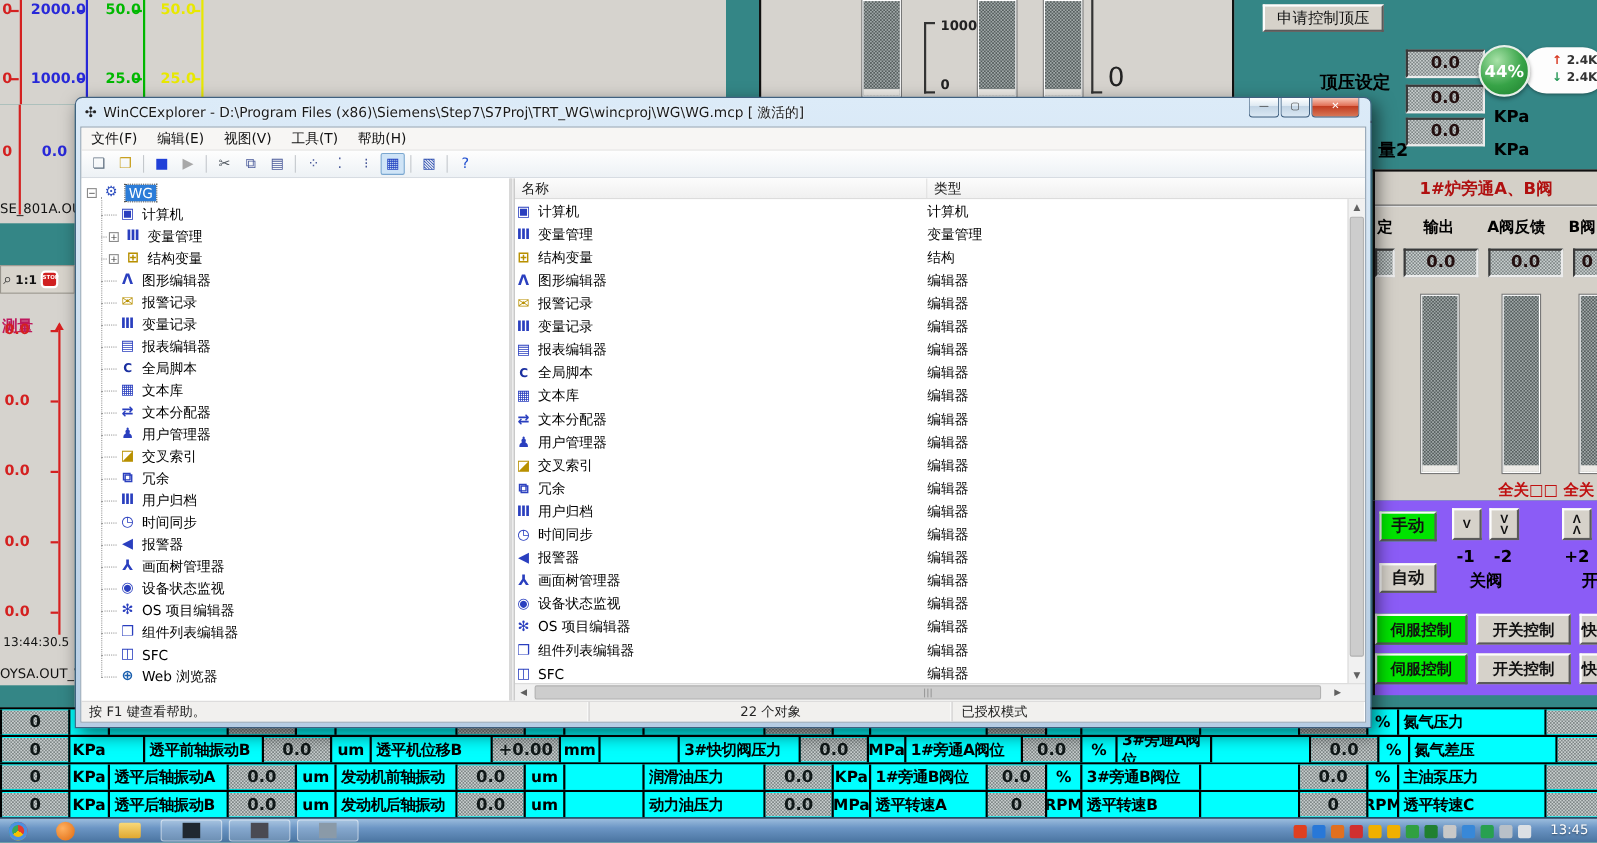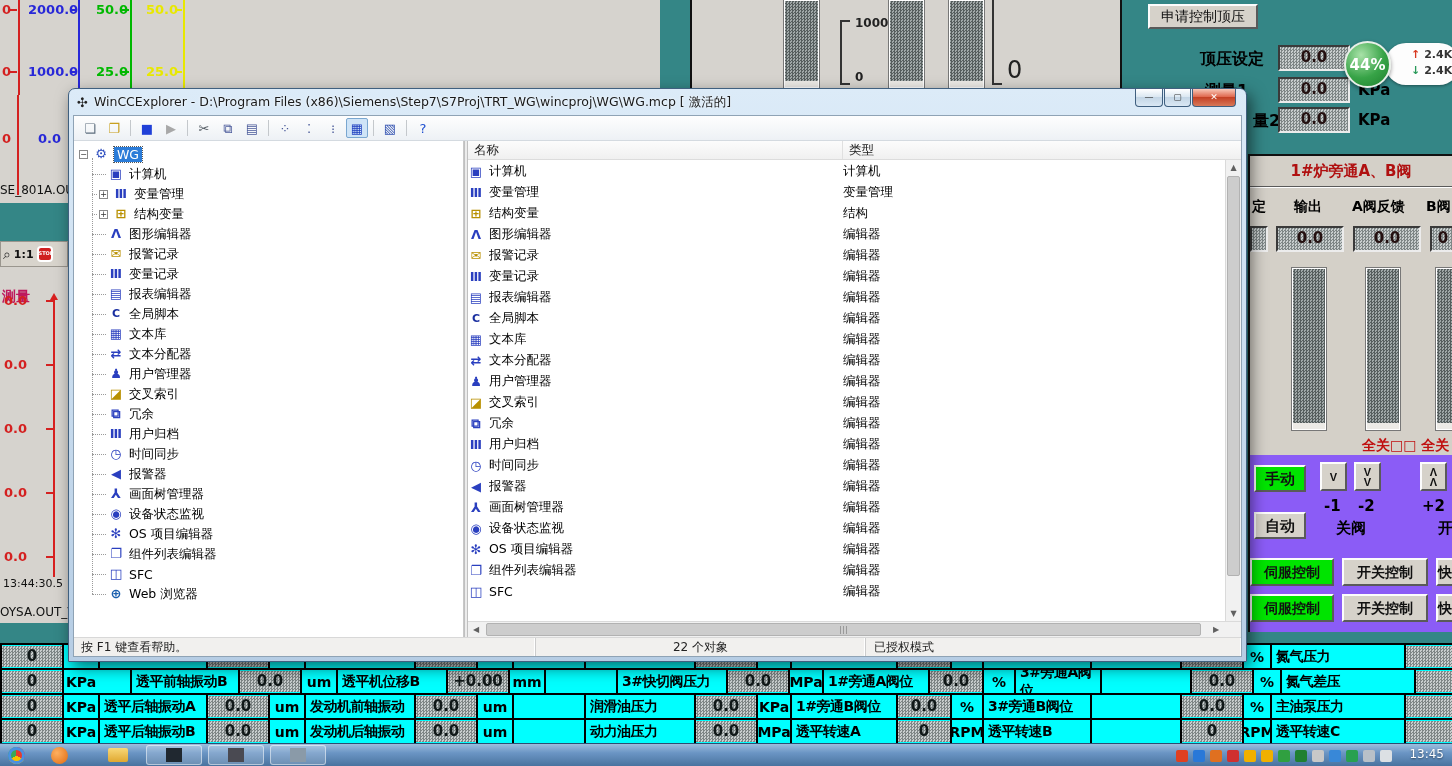--- a/index.html
+++ b/index.html
@@ -51,21 +51,21 @@
   .stop-octagon { width:16px; height:16px; background:#d02020; border:2px solid #fff; border-radius:4px;
     color:#fff; font-size:5px; font-weight:bold; text-align:center; line-height:11px; }
 
   
   #bars-panel { left:690px; top:0; width:432px; height:95px; background:#d6d3ce;
     border-left:2px solid #111; border-right:2px solid #111; border-bottom:2px solid #111; }
   .vbar { position:absolute; border:1px solid #fff; box-shadow:0 0 0 1px #777; }
   .vbar .base { position:absolute; left:0; right:0; bottom:0; height:6px; background:#eceae6; }
 
   
-  .hmi-label { position:absolute; font-weight:bold; color:#000; white-space:nowrap; }
+  .hmi-label { position:absolute; font-weight:bold; color:#000; white-space:nowrap;margin-top:16px; }
   #badge-pill { left:1385px; top:43px; width:75px; height:42px; background:#fdfdfd; border-radius:21px;
     box-shadow:0 1px 3px rgba(0,0,0,.4); padding:4px 0 0 26px; font-size:11px; font-weight:bold; color:#333; }
   #badge-pill .row { display:flex; gap:4px; line-height:16px; }
   #badge-circle { left:1344px; top:41px; width:47px; height:47px; border-radius:50%;
     background:radial-gradient(circle at 35% 28%, #a8e2a8, #37a347 55%, #1d7f2d);
     border:2px solid #e8efe8; color:#fff; font-size:15px; font-weight:bold;
     display:flex; align-items:center; justify-content:center; box-shadow:0 2px 4px rgba(0,0,0,.4); }
 
   
   #valve-panel { left:1248px; top:154px; width:204px; height:301px; background:#d4d0c8;
@@ -460,20 +460,27 @@
   <div id="titlebar">
     <span style="font-size:13px; margin-right:6px; color:#222;">✣</span>
     <span id="win-title">WinCCExplorer - D:\Program Files (x86)\Siemens\Step7\S7Proj\TRT_WG\wincproj\WG\WG.mcp [ 激活的]</span>
   </div>
   <div id="caption-btns">
     <div class="capbtn" style="width:28px;">—</div>
     <div class="capbtn" style="width:27px;">▢</div>
     <div class="capbtn close" style="width:44px;">✕</div>
   </div>
   <div id="app">
+    <div id="menubar">
+        <span class="menu-item">文件(F)</span>
+        <span class="menu-item">编辑(E)</span>
+        <span class="menu-item">视图(V)</span>
+        <span class="menu-item">工具(T)</span>
+        <span class="menu-item">帮助(H)</span>
+      </div>
     <div id="toolbar">
         <span class="tbi" style="color: rgb(96, 112, 128);">❏</span>
         <span class="tbi" style="color: rgb(200, 160, 32);">❐</span>
         <span class="tbsep"></span>
         <span class="tbi" style="color: rgb(32, 64, 216);">■</span>
         <span class="tbi" style="color: rgb(168, 168, 168);">▶</span>
         <span class="tbsep"></span>
         <span class="tbi" style="color: rgb(80, 88, 96);">✂</span>
         <span class="tbi" style="color: rgb(74, 90, 154);">⧉</span>
         <span class="tbi" style="color: rgb(74, 90, 154);">▤</span>

